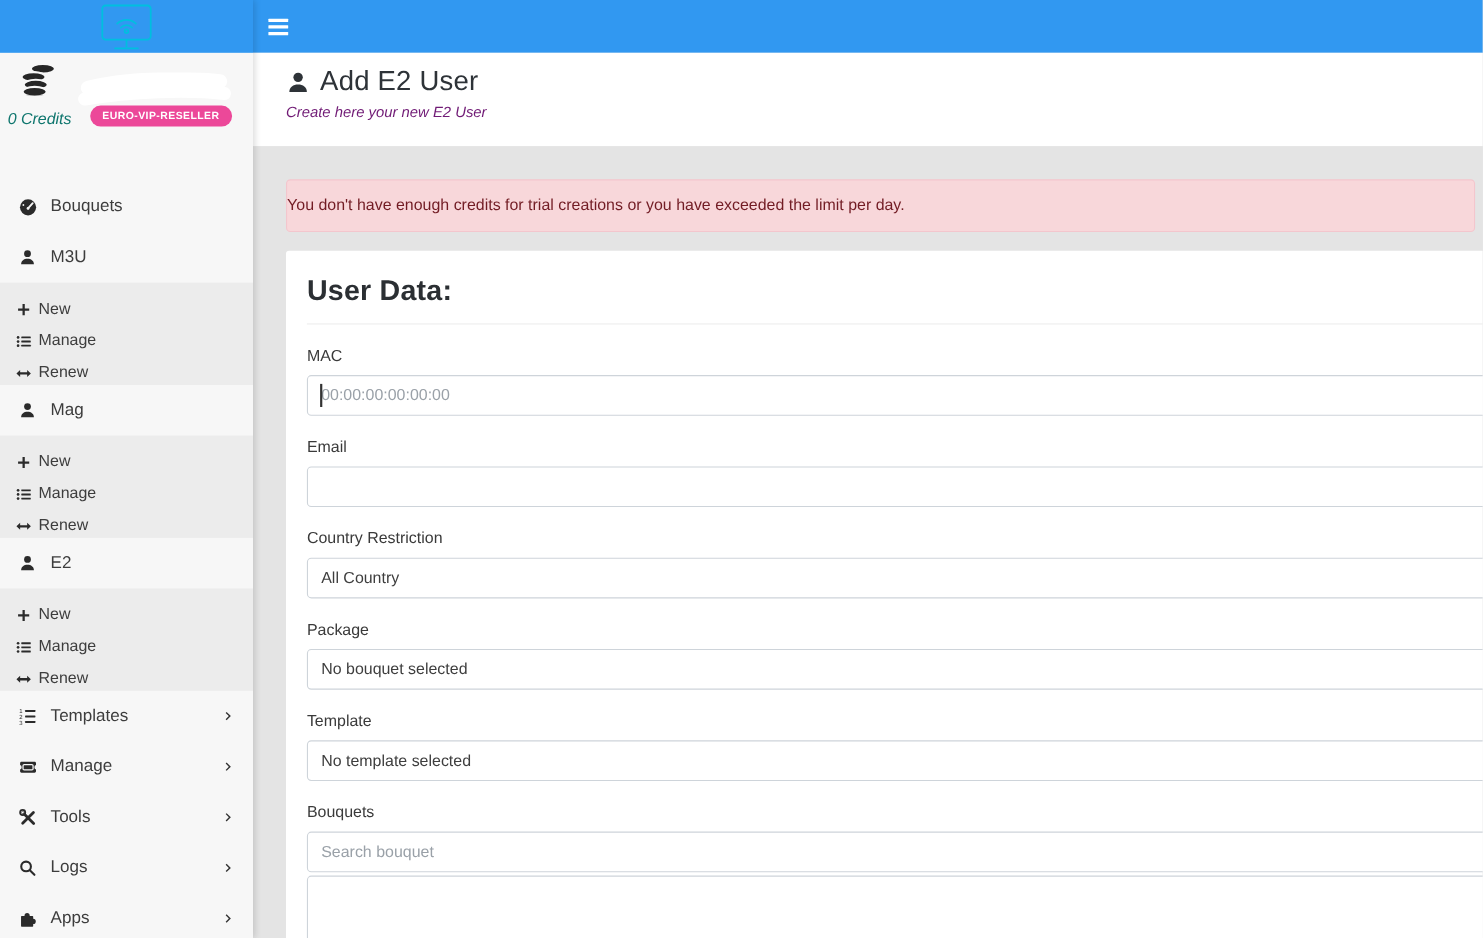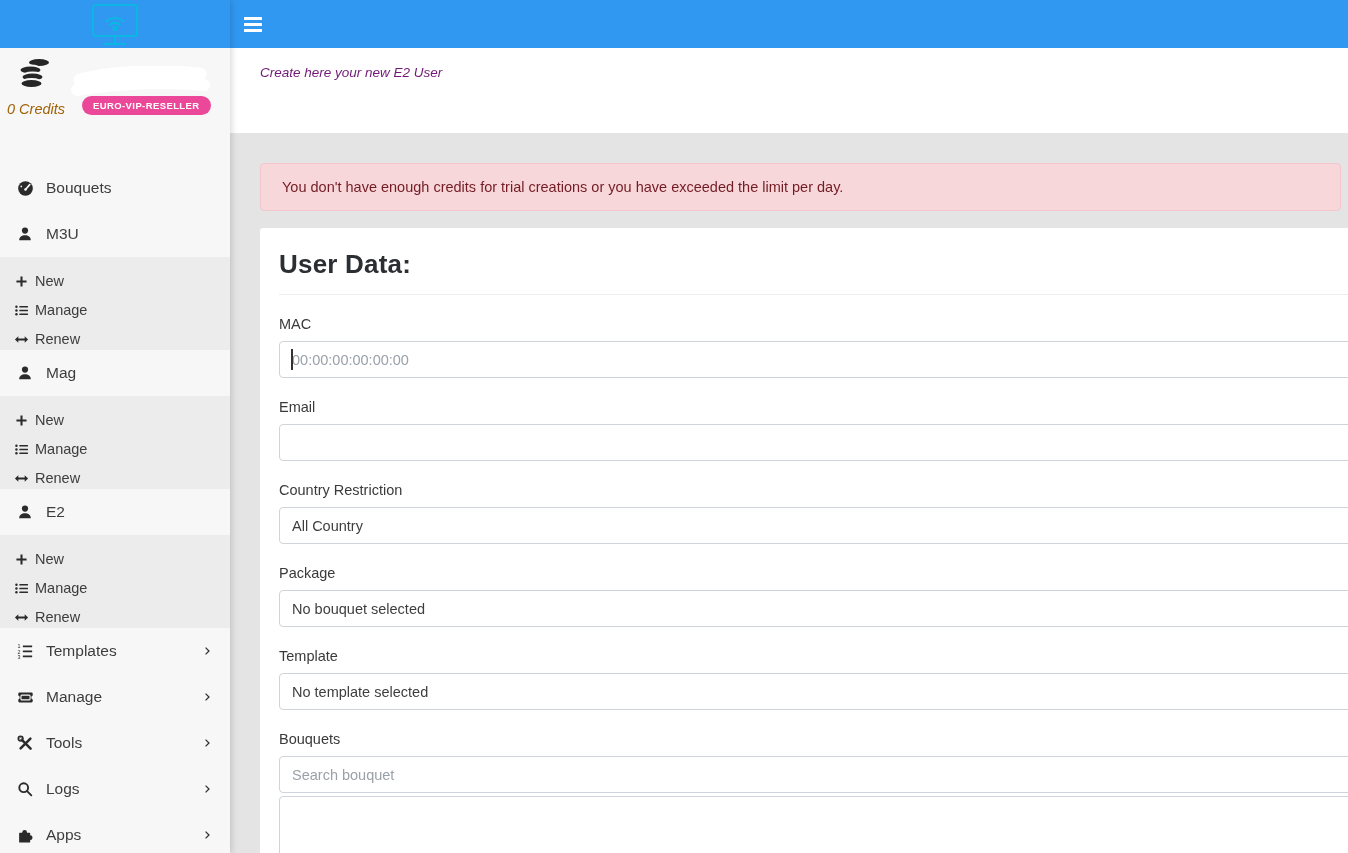--- a/index.html
+++ b/index.html
@@ -7,21 +7,21 @@
     font-family:"Liberation Sans", sans-serif; background:#e4e4e4; color:#3d3d3d; }
 
   
   .sidebar { position:fixed; left:0; top:0; width:230px; height:100%;
     background:#f7f7f7; box-shadow:2px 0 6px rgba(0,0,0,.14); z-index:20; }
   .sidebar-logo { height:48px; background:#3198f1; display:flex; justify-content:center; overflow:hidden; }
   .sidebar-logo svg { margin-top:3px; }
 
   .credits { position:relative; height:80px; }
   .coins-icon { position:absolute; left:18px; top:9px; }
-  .credits-label { position:absolute; left:7px; top:53px; font-style:italic; font-size:14.5px; color:#a16207; }
+  .credits-label { position:absolute; left:7px; top:53px; font-style:italic; font-size:14.5px; color:#0f766e; }
   .redact { position:absolute; left:70px; top:18px; }
   .badge { position:absolute; left:82px; top:48px; background:#ec4899; color:#fff;
     font-size:9.5px; font-weight:bold; letter-spacing:.4px; padding:4px 11px; border-radius:10px; white-space:nowrap; }
 
   .menu { margin-top:37px; }
   .menu-item { height:46px; display:flex; align-items:center; padding:0 16px; font-size:15.5px; color:#3d3d3d; cursor:pointer; }
   .mi-icon { width:18px; height:18px; margin-right:12px; display:flex; align-items:center; justify-content:center; flex:none; }
   .chev { margin-left:auto; display:flex; align-items:center; }
   .submenu { background:#ececec; padding:3px 0; }
   .submenu-item { height:29px; display:flex; align-items:flex-end; padding:0 13px; font-size:14.5px; color:#3d3d3d; cursor:pointer; }
@@ -35,21 +35,21 @@
   .hamburger span { display:block; width:18px; height:3px; background:#fff; margin-bottom:3px; border-radius:.5px; }
   .hamburger span:last-child { margin-bottom:0; }
 
   .page-header { height:85px; background:#fff; padding:12px 0 0 30px; flex:none; }
   .title-row { display:flex; align-items:center; gap:9px; }
   .title-row h1 { font-size:25px; font-weight:400; color:#2e3338; letter-spacing:.2px; }
   .subtitle { font-style:italic; font-size:13.5px; color:#701a75; margin-top:5px; }
 
   .content { flex:1; background:#e4e4e4; padding:30px 7px 0 30px; overflow:hidden; position:relative; }
   .alert { height:48px; background:#f8d7da; border:1px solid #f3c6cd; border-radius:4px;
-    color:#721c24; font-size:14.5px; display:flex; align-items:center; padding-left:21px; }
+    color:#721c24; font-size:14.5px; display:flex; align-items:center; }
   .card { margin-top:17px; background:#fff; width:1200px; border-radius:3px; padding:21px 20px 40px 19px; }
   .card h2 { font-size:26px; font-weight:bold; color:#2b2f33; letter-spacing:.2px; }
   .card hr { border:none; border-top:1px solid #ededed; margin-top:14px; }
 
   .form-group { margin-top:21px; }
   .form-group label { display:block; font-size:14.5px; color:#3a3a3a; margin-bottom:9px; }
   .control { width:100%; height:37px; border:1px solid #ced4da; border-radius:4px; background:#fff;
     font-family:"Liberation Sans", sans-serif; font-size:14.5px; color:#3e3e3e; padding:0 12px; outline:none; }
   .control::placeholder { color:#9aa1a8; opacity:1; }
   .input-wrap { position:relative; }
@@ -312,20 +312,29 @@
 <div class="main">
   <div class="topbar">
     <div class="hamburger">
       <span></span>
         <span></span>
         <span></span>
     </div>
   </div>
 
   <div class="page-header">
+    <div class="title-row">
+      <span class="icon">
+        <svg width="22" height="22" viewBox="0 0 16 16" fill="#2e3338">
+          <circle cx="8" cy="4.6" r="3.1"></circle>
+          <path d="M2.2 14.3c0-3.3 2.6-5 5.8-5s5.8 1.7 5.8 5z"></path>
+        </svg>
+      </span>
+      <h1>Add E2 User</h1>
+    </div>
     <div class="subtitle">Create here your new E2 User</div>
   </div>
 
   <div class="content">
     <div class="alert">
       <span>You don't have enough credits for trial creations or you have exceeded the limit per day.</span>
     </div>
 
     <div class="card">
       <h2>User Data:</h2>

